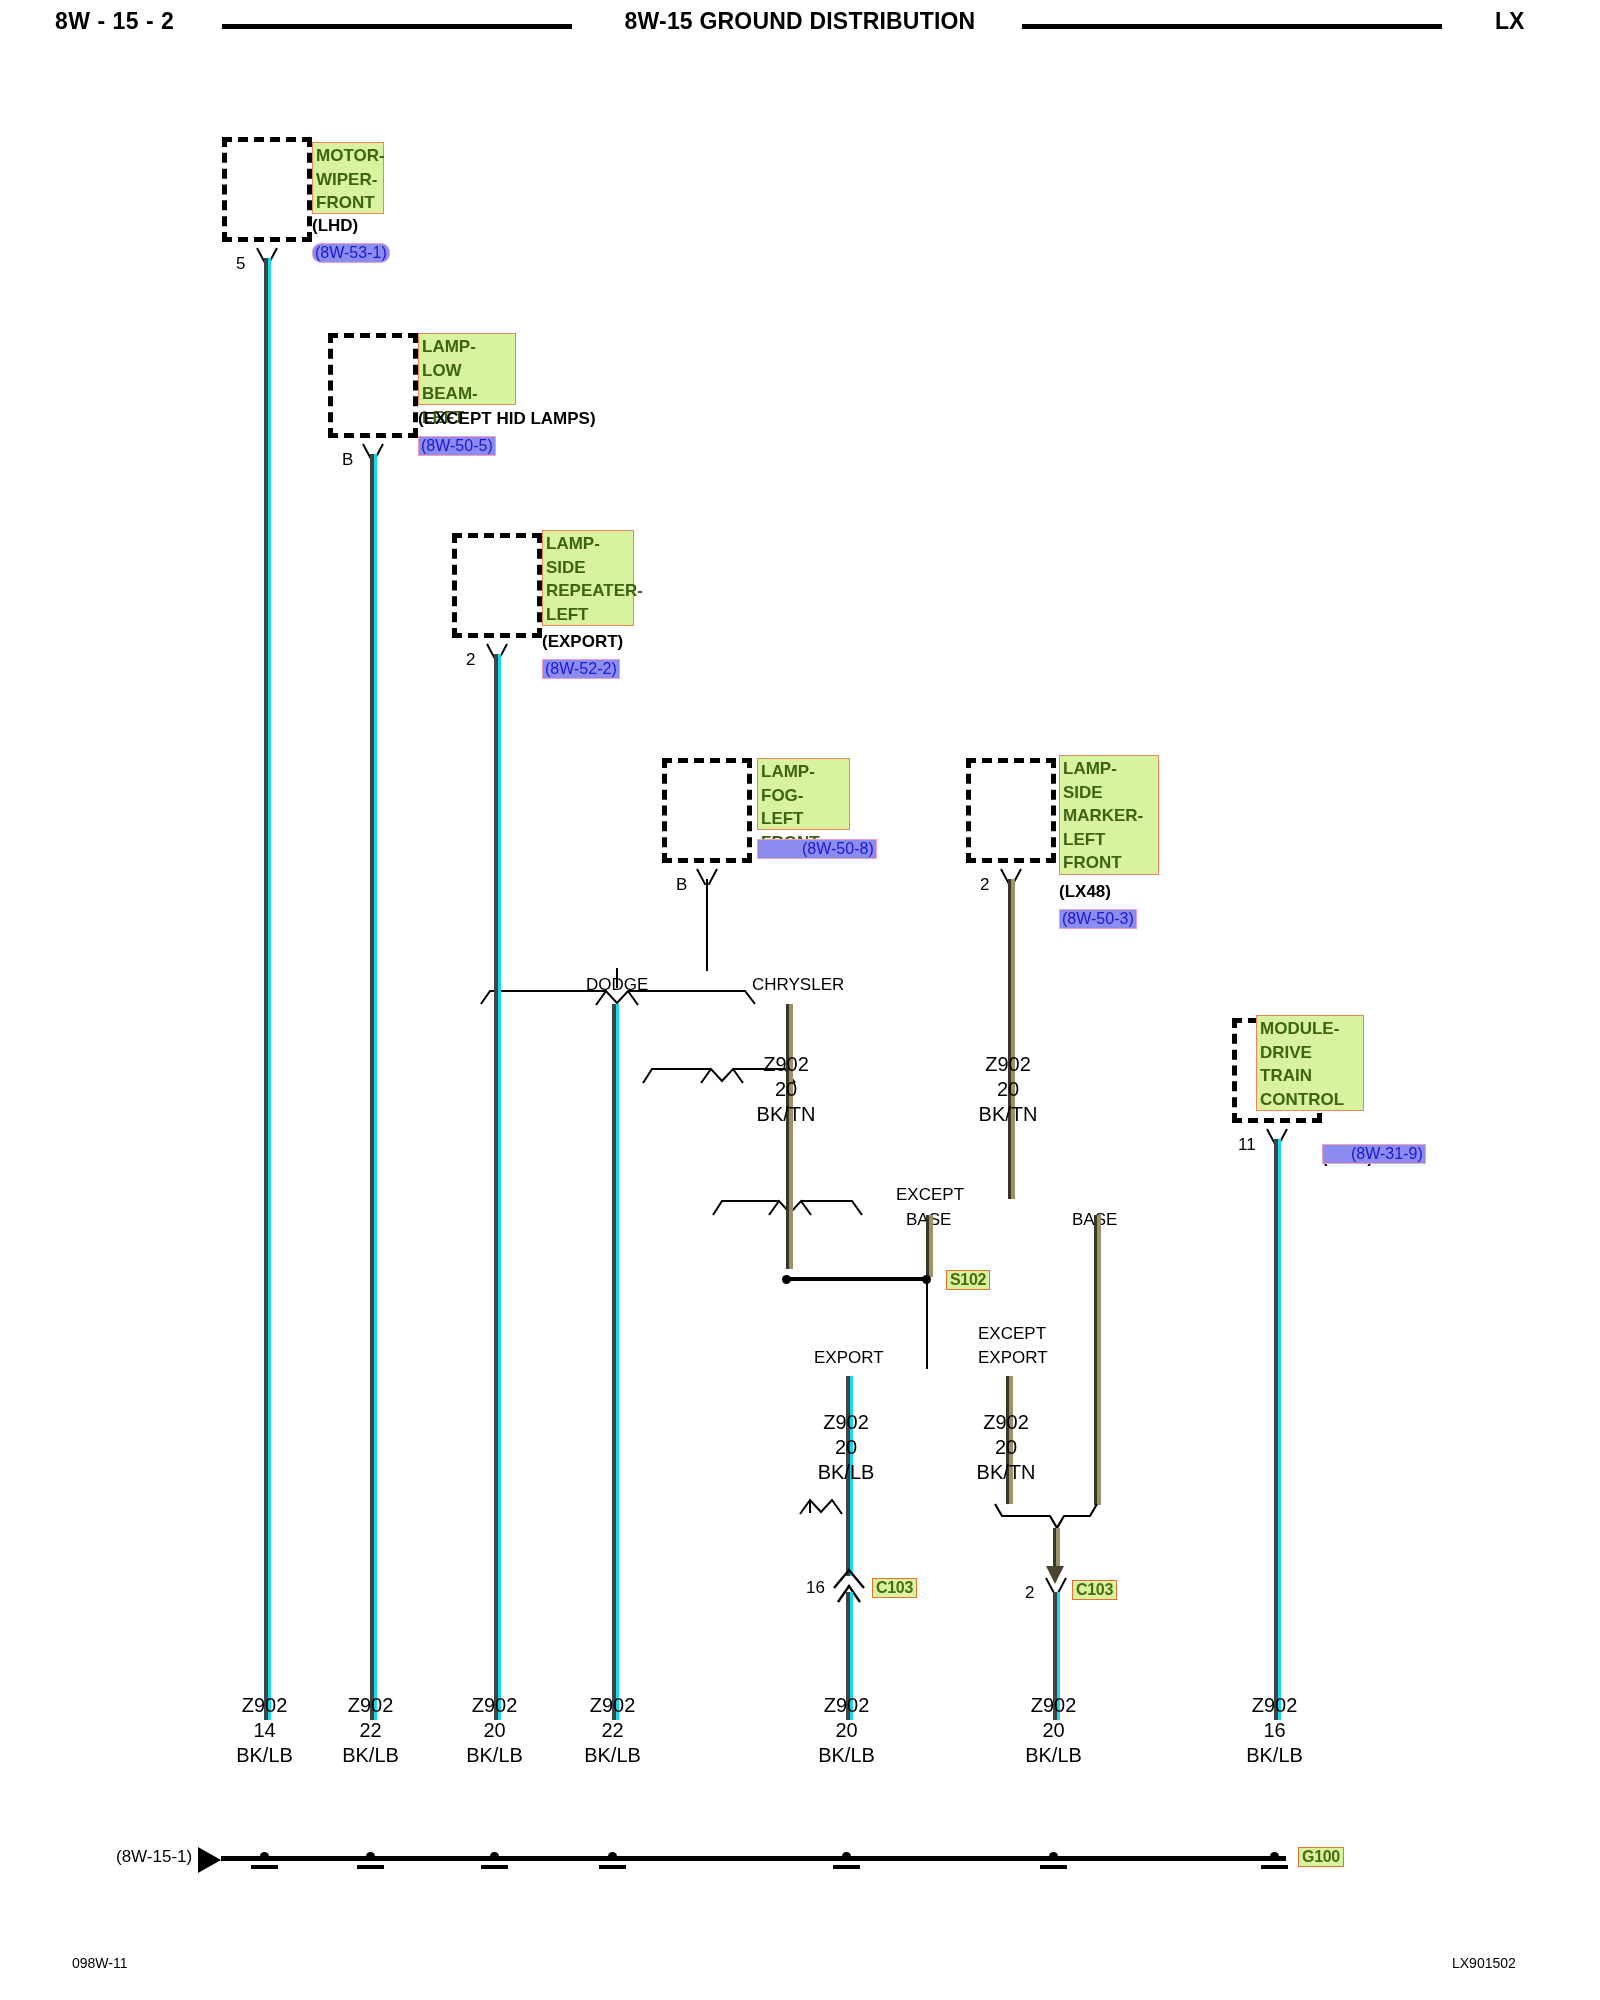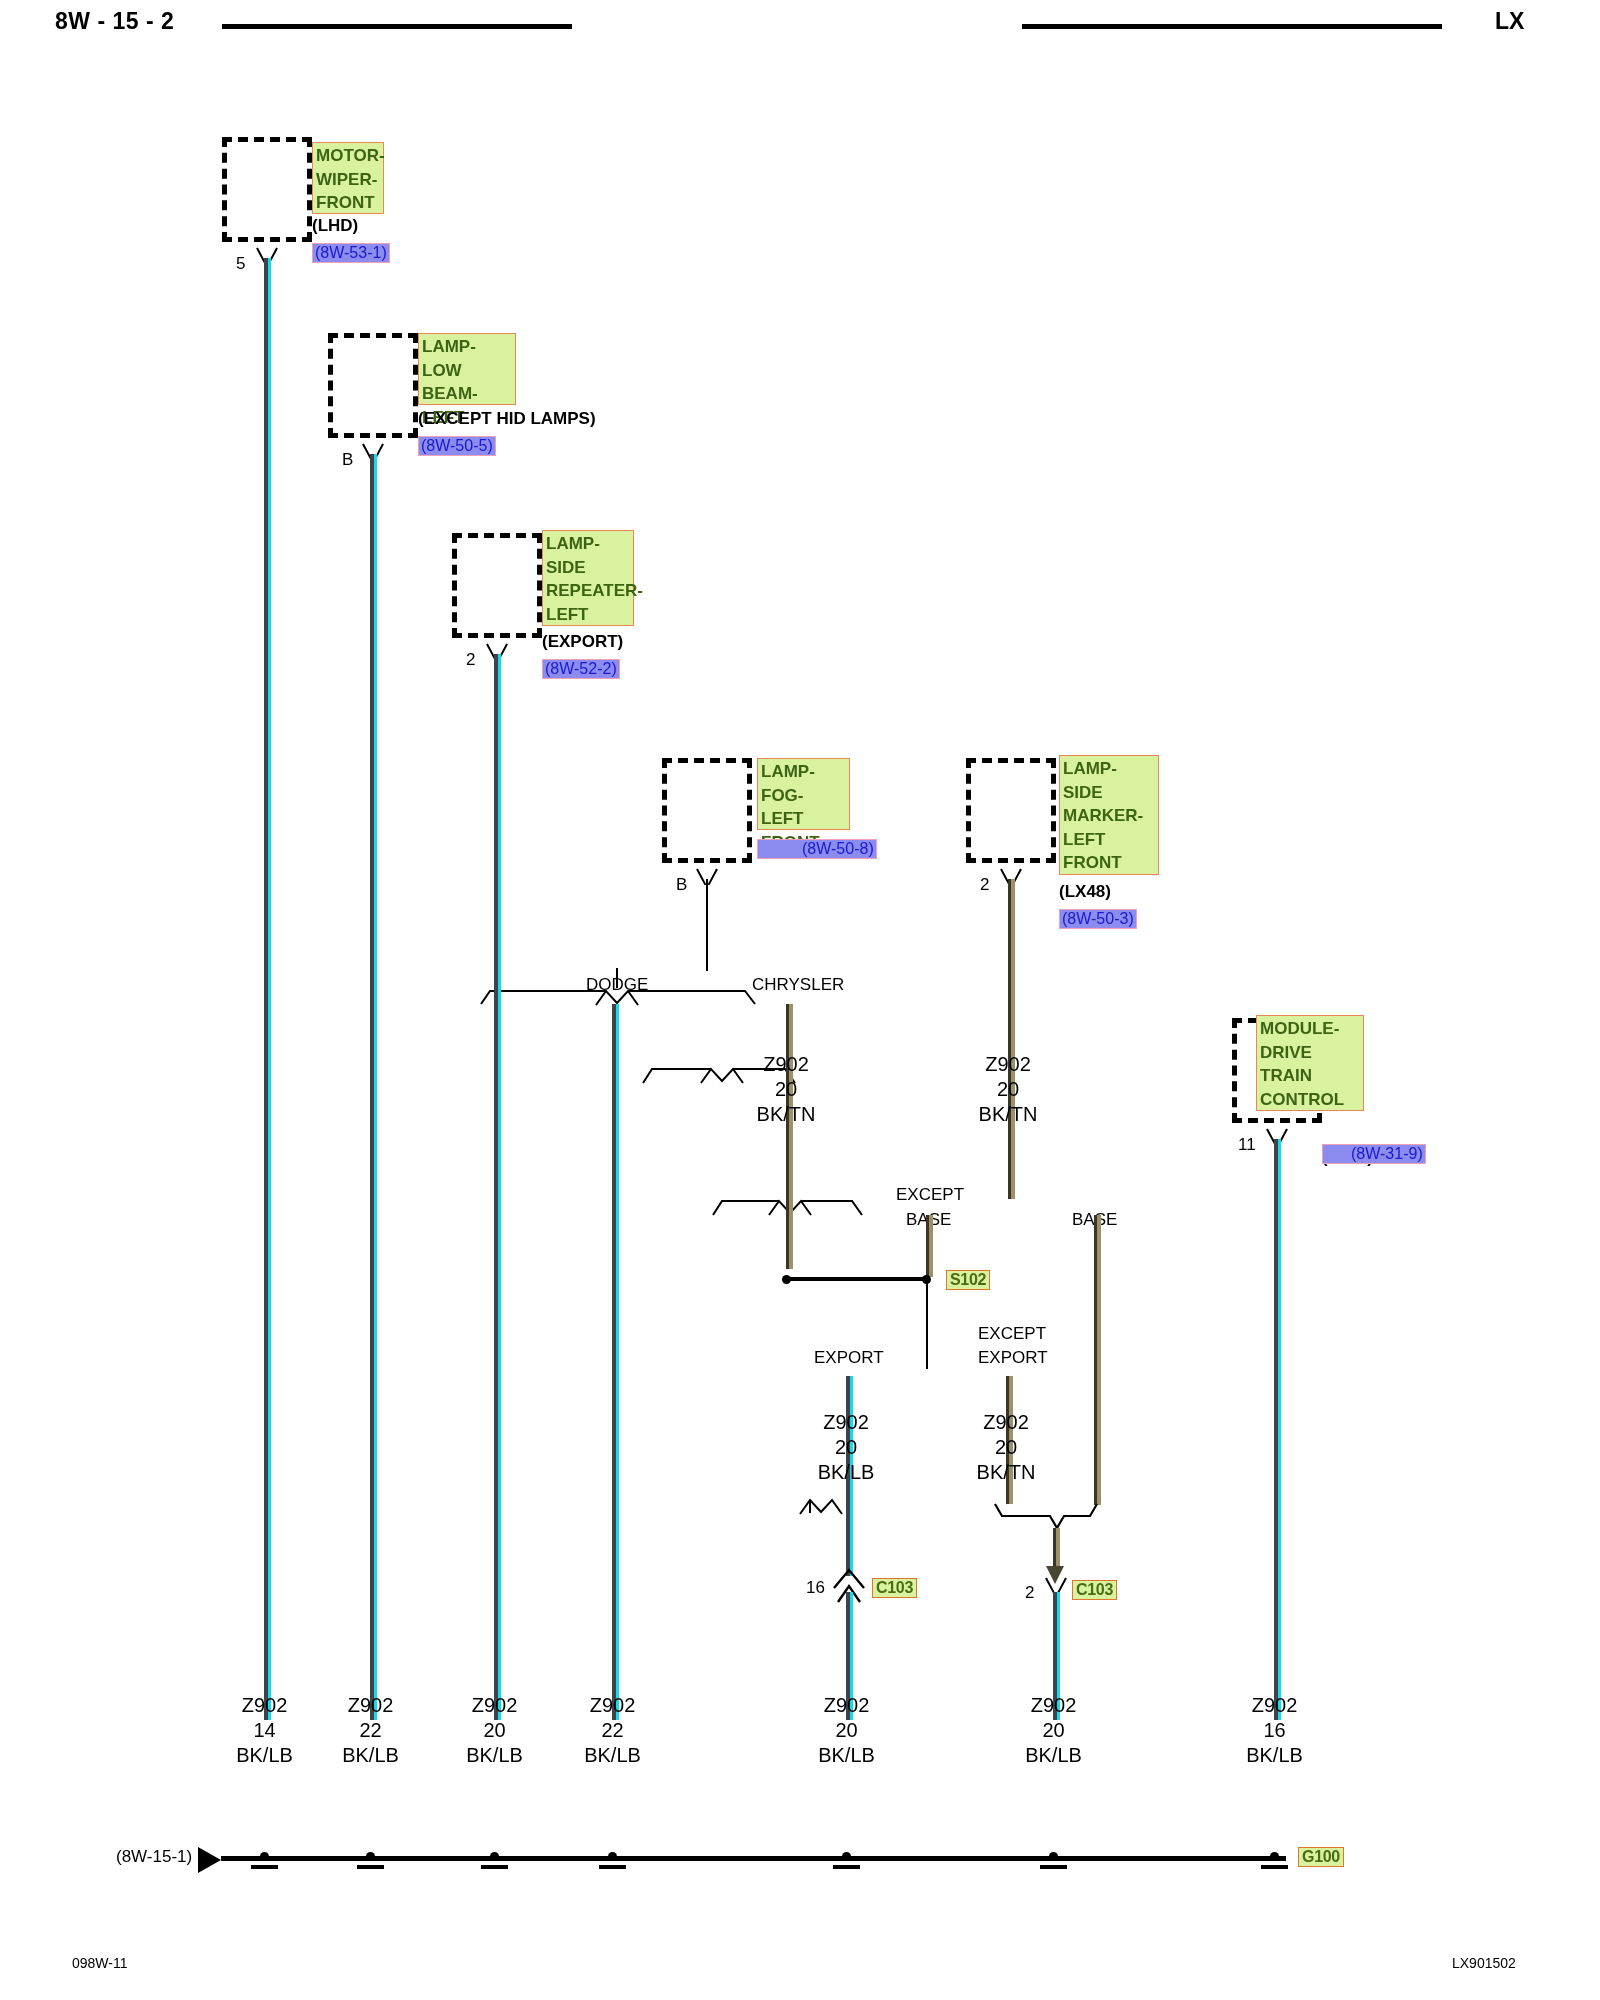--- a/index.html
+++ b/index.html
@@ -85,20 +85,21 @@
     border-left:23px solid #000;
   }
 </style>
 </head>
 <body>
 
 <div id="sheet">
 
   <div class="hdr-txt" id="hdr-left">8W - 15 - 2</div>
   <div class="hdr-rule" id="hdr-rule-l"></div>
+  <div class="hdr-txt" id="hdr-title">8W-15 GROUND DISTRIBUTION</div>
   <div class="hdr-rule" id="hdr-rule-r"></div>
   <div class="hdr-txt" id="hdr-right">LX</div>
 
   <svg class="ovl">
 
     <path d="M 617,968 L 617,988" stroke="#000" stroke-width="2" fill="none"></path>
     <path d="M 596,1005 L 606,991 L 617,1003 L 628,991 L 638,1005" stroke="#000" stroke-width="2" fill="none" stroke-linejoin="miter"></path>
     <path d="M 606,991 L 490,991 L 481,1004" stroke="#000" stroke-width="2" fill="none"></path>
     <path d="M 628,991 L 745,991 L 755,1004" stroke="#000" stroke-width="2" fill="none"></path>
 
@@ -113,21 +114,21 @@
     <path d="M 1040,1520 L 1050,1506 L 1061,1518 L 1072,1506 L 1082,1520" stroke="#000" stroke-width="2" fill="none" transform="translate(-240,-6)"></path>
     <path d="M 810,1500 L 810,1513" stroke="#000" stroke-width="2" fill="none"></path>
     <path d="M 1050,1500 L 994,1500 L 994,1486" stroke="#000" stroke-width="0" fill="none"></path>
   </svg>
 
   <div class="comp-box" style="left:222px;top:137px;width:90px;height:105px;"></div>
   <div class="lbl-green" style="left:312px;top:142px;width:72px;height:72px;">MOTOR-
 WIPER-
 FRONT</div>
   <div class="lbl-plain" style="left:312px;top:216px;">(LHD)</div>
-  <div class="lbl-purple" style="left:312px;top:243px;">(8W-53-1)</div>
+  <div class="lbl-purple" style="left:312px;top:243px;border-radius:9px;">(8W-53-1)</div>
   <div class="chev" style="left:254px;top:248px;"></div>
   <div class="pin-num" style="left:236px;top:254px;">5</div>
   <div class="w w-bklb" style="left:264px;top:258px;height:1462px;"></div>
 
   <div class="comp-box" style="left:328px;top:333px;width:90px;height:105px;"></div>
   <div class="lbl-green" style="left:418px;top:333px;width:98px;height:72px;">LAMP-LOW
 BEAM-
 LEFT</div>
   <div class="lbl-plain" style="left:418px;top:409px;">(EXCEPT HID LAMPS)</div>
   <div class="lbl-purple" style="left:418px;top:436px;">(8W-50-5)</div>

